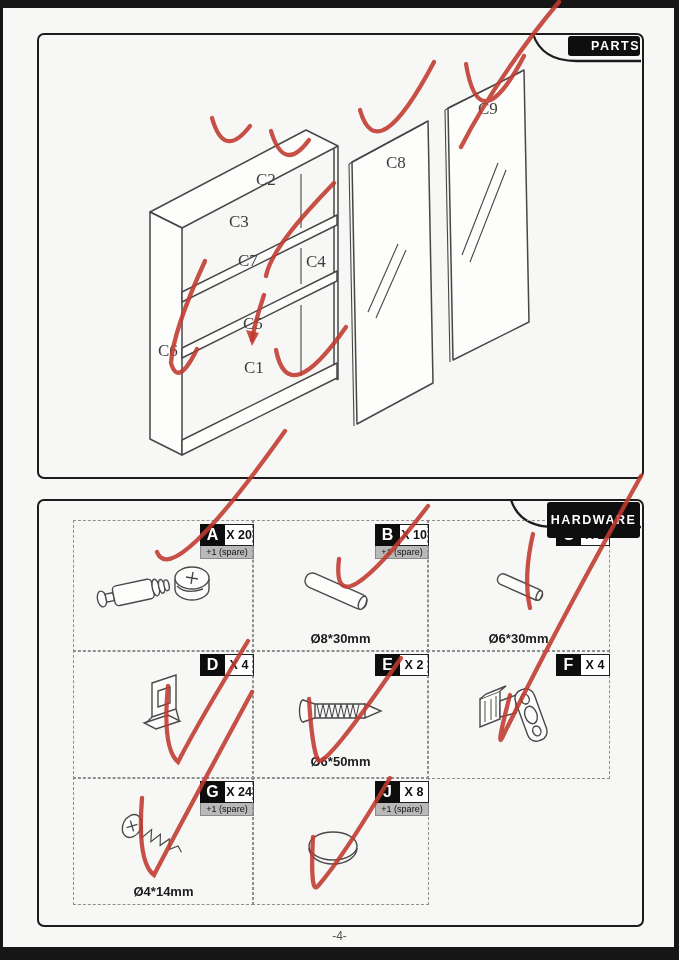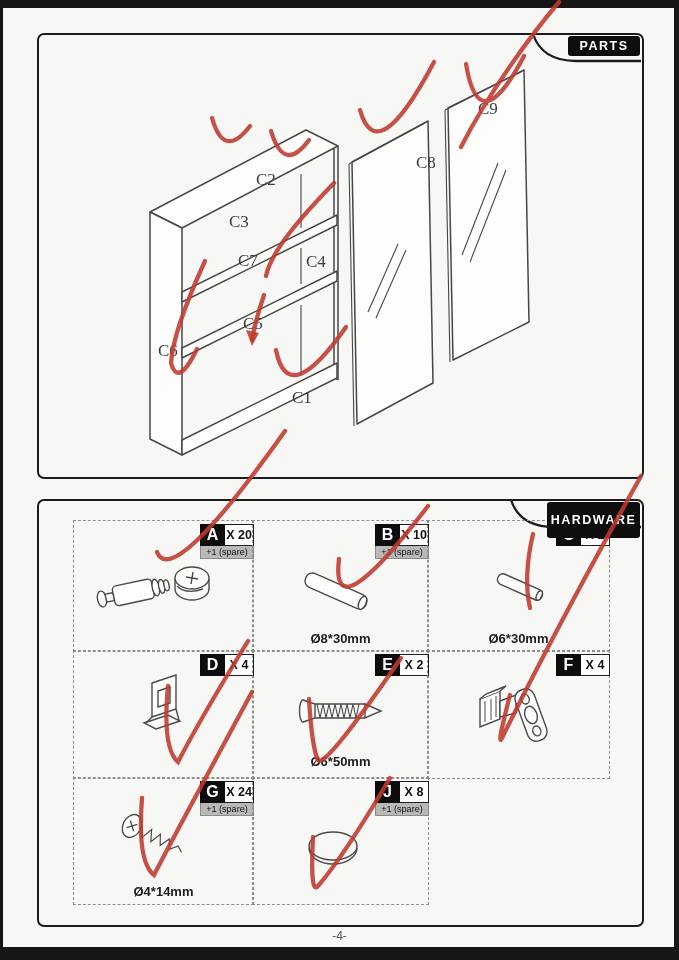--- a/index.html
+++ b/index.html
@@ -63,25 +63,25 @@
       <path d="M462,255 L498,163 M470,262 L506,170" fill="none" stroke-width="1.1"></path>
     </g>
   </svg>
 
   <div class="part-label" style="left:256px;top:170px;">C2</div>
   <div class="part-label" style="left:229px;top:212px;">C3</div>
   <div class="part-label" style="left:238px;top:251px;text-align:center;">C7</div>
   <div class="part-label" style="left:306px;top:252px;">C4</div>
   <div class="part-label" style="left:243px;top:314px;">C5</div>
   <div class="part-label" style="left:158px;top:341px;">C6</div>
-  <div class="part-label" style="left:244px;top:388px;margin-left:48px;">C1</div>
-  <div class="part-label" style="left:386px;top:153px;margin-left:30px;">C8</div>
+  <div class="part-label" style="left:244px;top:358px;">C1</div>
+  <div class="part-label" style="left:386px;top:153px;">C8</div>
   <div class="part-label" style="left:478px;top:99px;">C9</div>
 
-  <div class="tab" style="left:568px;top:36px;width:72px;height:20px;">
+  <div class="tab" style="left:568px;top:36px;width:72px;height:20px;justify-content:flex-end;">
     <span>PARTS</span>
   </div>
   <div class="tab" style="left:547px;top:502px;width:93px;height:36px;">
     <span>HARDWARE</span>
   </div>
 
   <div class="hw-cell" style="left:73px;top:520px;width:179px;height:130px;">
     <svg width="179" height="130" viewBox="0 0 179 130">
       <g stroke="#4a4a4a" stroke-width="1.4" fill="#fdfdfc">
         <g transform="translate(28,78) rotate(-12)">

